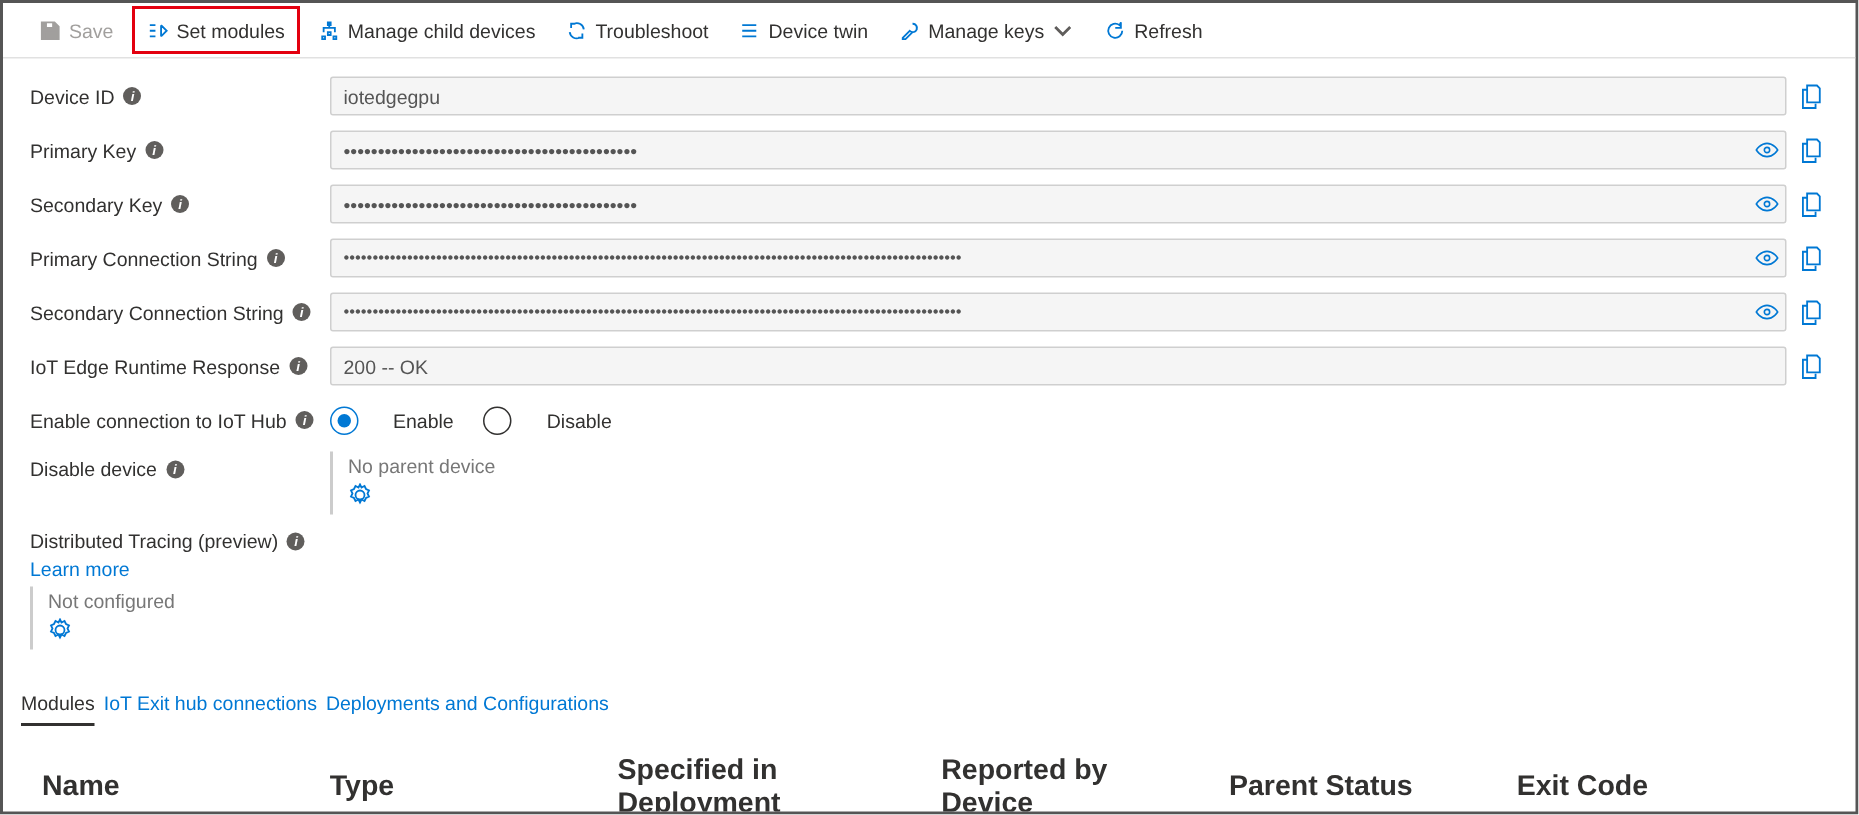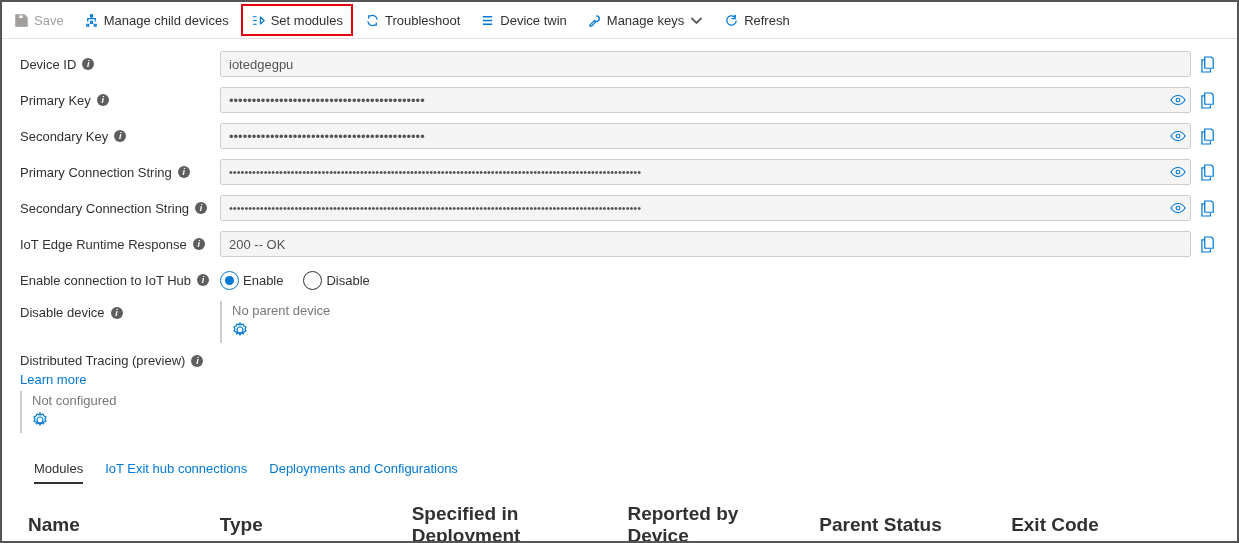--- a/index.html
+++ b/index.html
@@ -1,49 +1,49 @@
 <!DOCTYPE html>
 <html><head>
 <meta charset="utf-8">
 <style>
   html,body{margin:0;padding:0;font-family:"Segoe UI",Arial,sans-serif;font-size:13px;color:#323130;background:#fff}
   .page{width:1239px;height:543px;box-sizing:border-box;border:2px solid #555;padding:0 0 4px 0;overflow:hidden}
   
-  .toolbar{height:36px;display:flex;align-items:center;border-bottom:1px solid #e1e1e1;padding:0 4px;gap:4px}
+  .toolbar{height:36px;display:flex;align-items:center;border-bottom:1px solid #e1e1e1;padding:0 16px;gap:4px}
   .tb-item{display:flex;align-items:center;gap:5px;height:28px;padding:0 8px;cursor:pointer;color:#323130}
   .tb-item svg{width:15px;height:15px}
   .tb-disabled{color:#a19f9d;cursor:default}
   .tb-disabled svg *{stroke:#a19f9d;fill:#a19f9d}
   .tb-highlight{border:2px solid #e3000f;margin:-1px 0}
   .tb-icon{color:#0078d4}
   
   .form{padding:10px 16px 0 18px}
   .row{display:flex;align-items:center;min-height:30px}
   .lbl{width:200px;display:flex;align-items:center;gap:6px}
   .info-dot{width:12px;height:12px;border-radius:50%;background:#605e5c;color:#fff;font-size:9px;display:flex;align-items:center;justify-content:center;font-weight:bold;font-style:italic;cursor:default}
   .field{flex:1;display:flex;align-items:center}
   .input{flex:1;height:24px;background:#f5f5f5;border:1px solid #cfcfcf;border-radius:2px;padding:0 8px;display:flex;align-items:center;color:#555;font-size:13px;overflow:hidden}
   .input.conn{letter-spacing:0;font-size:11px}
   .reveal{width:26px;display:flex;justify-content:center;cursor:pointer;color:#0078d4}
   .reveal svg{width:16px;height:12px}
   .copy{width:26px;display:flex;justify-content:center;cursor:pointer;color:#0078d4;margin-left:4px}
   .copy svg{width:15px;height:17px}
   .input-wrap{flex:1;display:flex;align-items:center}
   .radio-group{display:flex;align-items:center;gap:20px}
-  .radio{display:flex;align-items:center;gap:4px;cursor:pointer}
+  .radio{display:flex;align-items:center;gap:23px;cursor:pointer}
   .radio-circle{width:17px;height:17px;border:1px solid #323130;border-radius:50%;display:flex;align-items:center;justify-content:center}
   .radio.sel .radio-circle{border-color:#0078d4}
   .radio.sel .radio-circle::after{content:"";width:9px;height:9px;border-radius:50%;background:#0078d4}
   .parent-box{border-left:2px solid #ccc;padding:2px 0 2px 10px;color:#777}
   .gear{width:16px;height:16px;color:#0078d4;cursor:pointer;margin-top:4px}
   .link{color:#0078d4;cursor:pointer}
   .sub{color:#777}
   .tracing{margin-top:10px}
   
-  .tabs{display:flex;gap:22px;margin:22px 0 4px 32px;border-bottom:1px solid transparent}
+  .tabs{display:flex;gap:6px;margin:22px 0 4px 12px;border-bottom:1px solid transparent}
   .tab{padding:6px 0;cursor:pointer;color:#0078d4}
   .tab.active{color:#323130;border-bottom:2px solid #323130;font-weight:400}
   
   .table{width:calc(100% - 36px);margin:8px 18px 0 18px;border-collapse:collapse}
   .table th{text-align:left;font-weight:600;padding:10px 8px;border-bottom:1px solid #e1e1e1;font-size:19px}
   .table td{padding:10px 8px;border-bottom:1px solid #f3f2f1;font-size:13px}
   .check{color:#888;margin-right:4px}
   .spacer{height:6px}
 </style>
 </head>
@@ -51,31 +51,31 @@
 
 <div class="page">
 
   <div class="toolbar">
     <div class="tb-item tb-disabled">
       <svg viewBox="0 0 16 16">
           <path fill="none" stroke="currentColor" stroke-width="1.3" d="M2 2h9l3 3v9H2zM5 2v4h5V2M4 14v-5h8v5"></path>
         </svg>
       <span>Save</span>
     </div>
+    <div class="tb-item tb-highlight">
+      <svg class="tb-icon" viewBox="0 0 16 16">
+          <path fill="none" stroke="#0078d4" stroke-width="1.3" d="M2 4h4M2 8h4M2 12h4M10 4l4 4-4 4M10 4v8"></path>
+        </svg>
+      <span>Set modules</span>
+    </div>
     <div class="tb-item">
       <svg class="tb-icon" viewBox="0 0 16 16">
           <path fill="none" stroke="#0078d4" stroke-width="1.3" d="M8 2v4M8 6H4v3M8 6h4v3M3 12h2v2H3zM7 9h2v2H7zM11 12h2v2h-2zM7 2h2v2H7z"></path>
         </svg>
       <span>Manage child devices</span>
-    </div>
-    <div class="tb-item tb-highlight">
-      <svg class="tb-icon" viewBox="0 0 16 16">
-          <path fill="none" stroke="#0078d4" stroke-width="1.3" d="M2 4h4M2 8h4M2 12h4M10 4l4 4-4 4M10 4v8"></path>
-        </svg>
-      <span>Set modules</span>
     </div>
     <div class="tb-item">
       <svg class="tb-icon" viewBox="0 0 16 16">
           <path fill="none" stroke="#0078d4" stroke-width="1.3" d="M4 6V3h3M12 10v3H9M6 3a5 5 0 0 1 7 4M10 13a5 5 0 0 1-7-4"></path>
         </svg>
       <span>Troubleshoot</span>
     </div>
     <div class="tb-item">
       <svg class="tb-icon" viewBox="0 0 16 16">
           <path fill="none" stroke="#0078d4" stroke-width="1.4" d="M3 4h10M3 8h10M3 12h10"></path>

